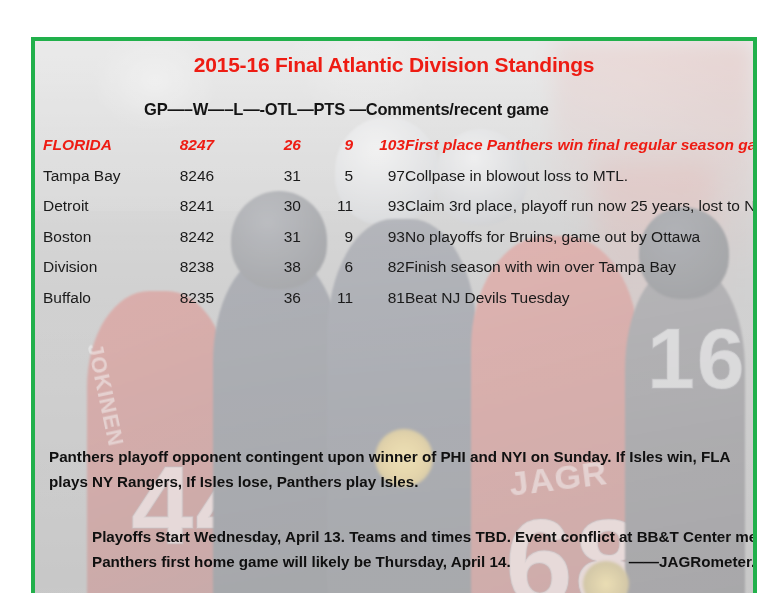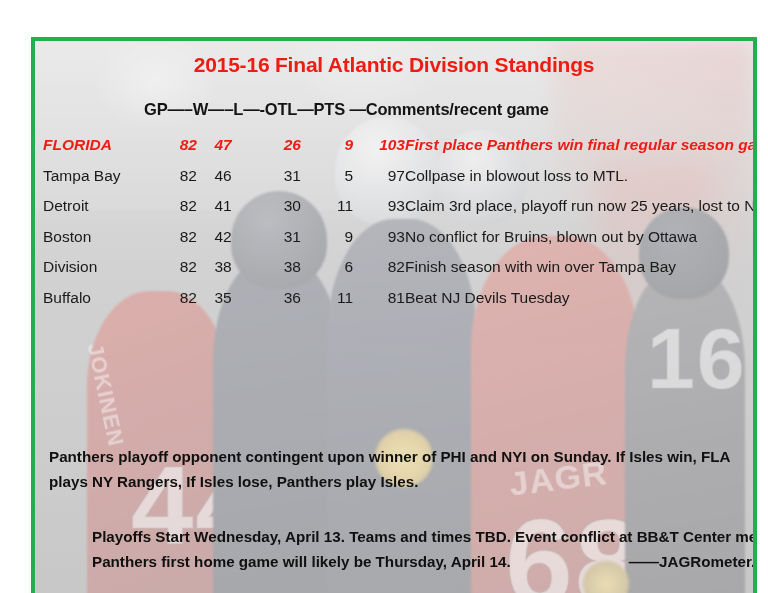--- a/index.html
+++ b/index.html
@@ -165,21 +165,21 @@
   }
   table.standings td {
     padding: 0;
     height: 30.5px;
     vertical-align: middle;
     white-space: nowrap;
     overflow: visible;
   }
   td.team   { width: 108px; padding-left: 6px; text-align: left; }
   td.gp     { width: 46px;  text-align: right; }
-  td.w      { width: 52px;  text-align: center; }
+  td.w      { width: 52px;  text-align: left; }
   td.l      { width: 52px;  text-align: right; }
   td.otl    { width: 52px;  text-align: right; }
   td.pts    { width: 52px;  text-align: right; }
   td.comment{ padding-left: 22px; text-align: left; }
 
   tr.highlight td {
     color: #ee1c13;
     font-weight: bold;
     font-style: italic;
     font-size: 15.5px;
@@ -298,21 +298,21 @@
             <td class="comment">Claim 3rd place, playoff run now 25 years, lost to NYR</td>
           </tr>
 
           <tr>
             <td class="team">Boston</td>
             <td class="gp">82</td>
             <td class="w">42</td>
             <td class="l">31</td>
             <td class="otl">9</td>
             <td class="pts">93</td>
-            <td class="comment">No conflict for Bruins, blown out by Ottawa</td>
+            <td class="comment">No playoffs for Bruins, game out by Ottawa</td>
           </tr>
 
 
           <tr>
             <td class="team">Division</td>
             <td class="gp">82</td>
             <td class="w">38</td>
             <td class="l">38</td>
             <td class="otl">6</td>
             <td class="pts">82</td>

